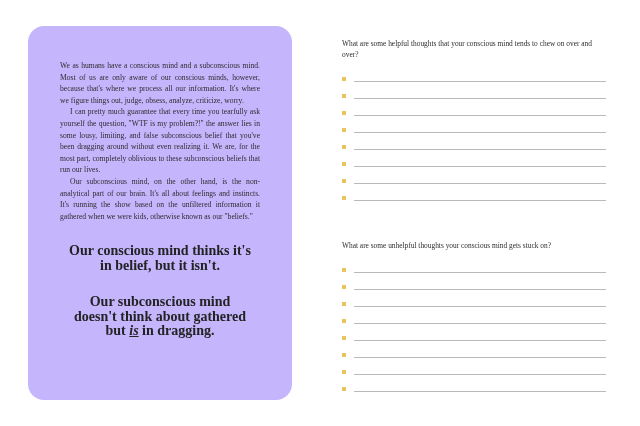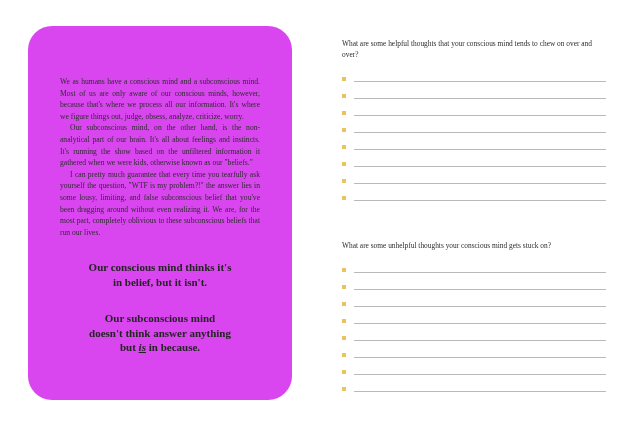--- a/index.html
+++ b/index.html
@@ -26,43 +26,43 @@
     position: relative;
     width: 320px;
     height: 426px;
     box-sizing: border-box;
     padding: 26px 28px;
   }
   .yellow-card {
     position: relative;
     width: 100%;
     height: 100%;
-    background: #d946ef;
-    border-radius: 24px;
-    box-sizing: border-box;
-    padding: 50px 32px 20px 32px;
+    background: #c4b5fd;
+    border-radius: 16px;
+    box-sizing: border-box;
+    padding: 34px 32px 20px 32px;
   }
   .body-para {
     font-family: "Liberation Serif", serif;
     font-size: 7.6px;
     line-height: 11.6px;
     text-align: justify;
     color: #2d2d2d;
     margin: 0;
     text-indent: 0;
   }
   .body-para + .body-para {
     text-indent: 10px;
   }
   .pull-quote {
     margin-top: 22px;
     text-align: center;
     font-family: "Liberation Serif", serif;
     font-weight: bold;
-    font-size: 11px;
+    font-size: 14px;
     line-height: 14.5px;
     color: #232323;
   }
   .pull-quote.second {
   }
   .pull-quote em {
     font-style: italic;
     text-decoration: underline;
   }
   
@@ -109,32 +109,32 @@
   }
 </style>
 </head>
 <body>
 
 <div class="page">
 
   <div class="left-page">
     <div class="yellow-card">
       <p class="body-para">We as humans have a conscious mind and a subconscious mind. Most of us are only aware of our conscious minds, however, because that's where we process all our information. It's where we figure things out, judge, obsess, analyze, criticize, worry.</p>
+      <p class="body-para">I can pretty much guarantee that every time you tearfully ask yourself the question, "WTF is my problem?!" the answer lies in some lousy, limiting, and false subconscious belief that you've been dragging around without even realizing it. We are, for the most part, completely oblivious to these subconscious beliefs that run our lives.</p>
       <p class="body-para">Our subconscious mind, on the other hand, is the non-analytical part of our brain. It's all about feelings and instincts. It's running the show based on the unfiltered information it gathered when we were kids, otherwise known as our "beliefs."</p>
-      <p class="body-para">I can pretty much guarantee that every time you tearfully ask yourself the question, "WTF is my problem?!" the answer lies in some lousy, limiting, and false subconscious belief that you've been dragging around without even realizing it. We are, for the most part, completely oblivious to these subconscious beliefs that run our lives.</p>
 
       <div class="pull-quote">
         <div>Our conscious mind thinks it's</div>
         <div>in belief, but it isn't.</div>
       </div>
 
       <div class="pull-quote second">
         <div>Our subconscious mind</div>
-        <div>doesn't think answer anything</div>
-        <div><span>but </span><em>is</em><span> in because.</span></div>
+        <div>doesn't think about gathered</div>
+        <div><span>but </span><em>is</em><span> in dragging.</span></div>
       </div>
     </div>
   </div>
 
   <div class="right-page">
     <p class="prompt">What are some helpful thoughts that your conscious mind tends to chew on over and over?</p>
     <div class="lines">
       <div class="line-row">
           <span class="bullet"></span>
           <span class="rule"></span>

